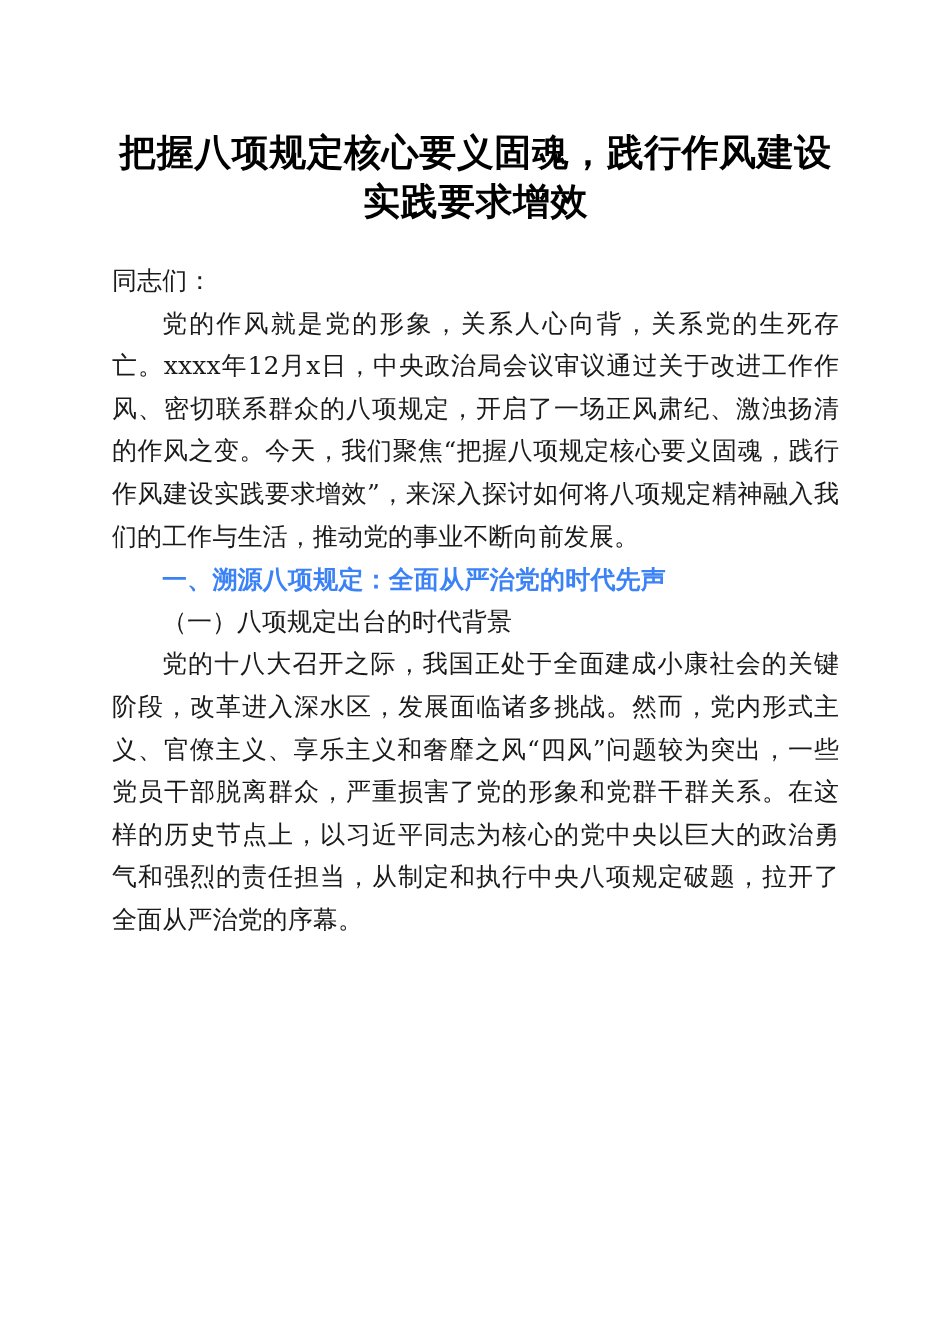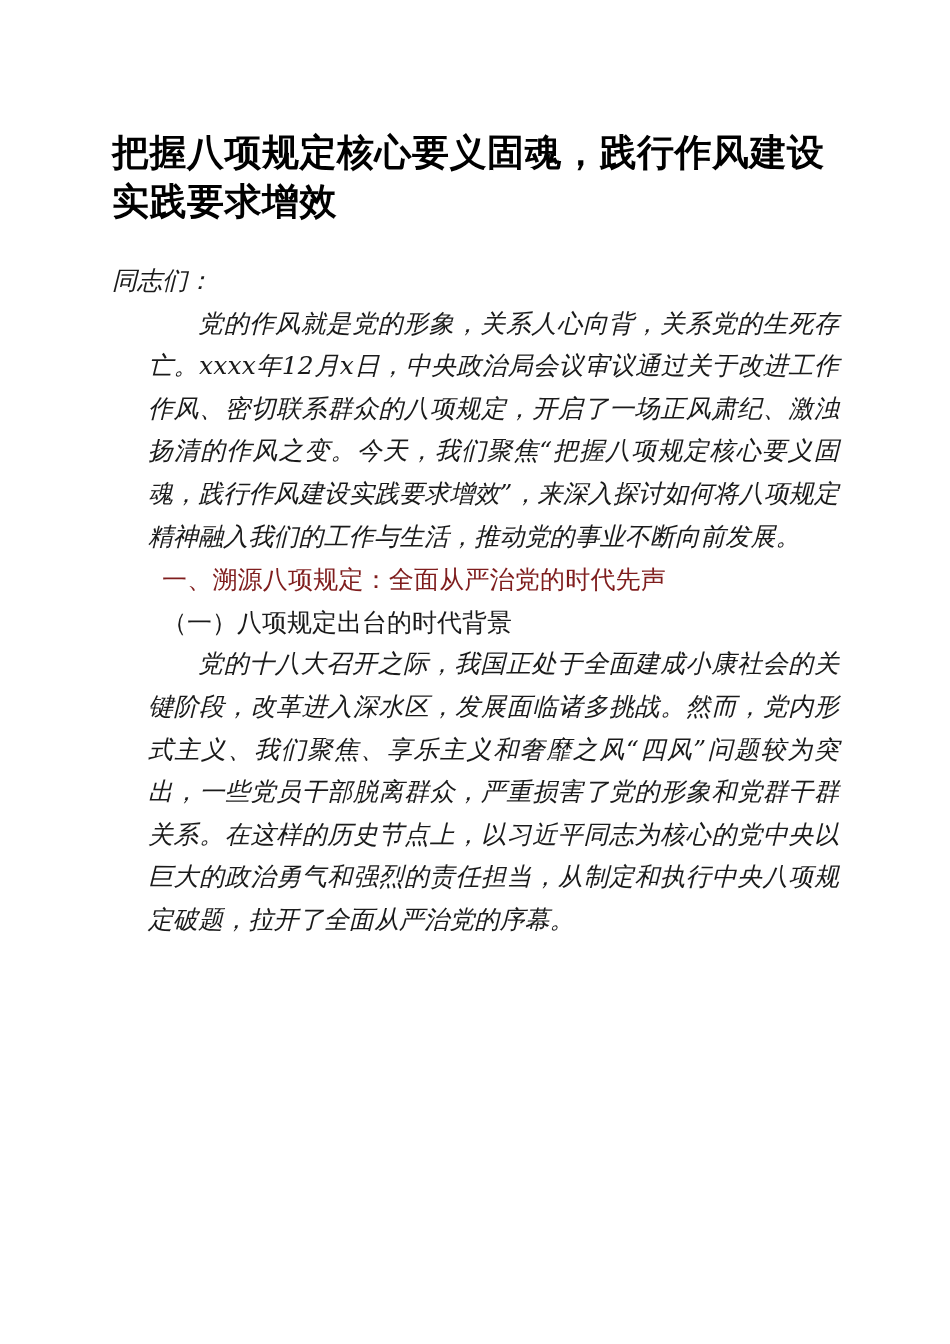--- a/index.html
+++ b/index.html
@@ -32,69 +32,67 @@
   }
 
   
   .doc-title {
     margin: 0;
     padding-top: 128px;
     font-family: "Liberation Serif", "DejaVu Serif", serif;
     font-weight: 700;
     font-size: 37px;
     line-height: 49px;
-    text-align: left;
+    text-align: center;
     letter-spacing: 0.5px;
     color: #000000;
     white-space: pre-line;
   }
 
   
   .body-block {
     margin-top: 34px;
   }
 
   p.para {
     margin: 0;
     font-family: "DejaVu Serif", "Liberation Serif", serif;
     font-size: 25px;
     line-height: 42.6px;
     text-align: justify;
     text-align-last: left;
     text-justify: inter-character;
     color: #1a1a1a;
     letter-spacing: 0.1px;
-    font-style: italic;
   }
 
   p.para.indent {
     text-indent: 50px;
-    margin-left: 36px;
   }
 
   p.para.no-indent {
     text-indent: 0;
   }
 
   
   p.heading-1 {
     margin: 0;
     font-family: "Liberation Sans", "DejaVu Sans", sans-serif;
-    font-weight: 400;
+    font-weight: 700;
     font-size: 25px;
     line-height: 42.6px;
     text-indent: 50px;
-    color: #7f1d1d;
+    color: #3b82f6;
     letter-spacing: 0.2px;
   }
 
   
   p.heading-2 {
     margin: 0;
-    font-family: Liberation Sans, sans-serif;
+    font-family: Liberation Serif, serif;
     font-size: 25px;
     line-height: 42.6px;
     text-indent: 50px;
     color: #1a1a1a;
   }
 </style>
 </head>
 <body>
 
 <div class="page">
@@ -105,19 +103,19 @@
     <div class="body-block">
 
       <p class="para no-indent">同志们：</p>
 
       <p class="para indent">党的作风就是党的形象，关系人心向背，关系党的生死存亡。xxxx年12月x日，中央政治局会议审议通过关于改进工作作风、密切联系群众的八项规定，开启了一场正风肃纪、激浊扬清的作风之变。今天，我们聚焦“把握八项规定核心要义固魂，践行作风建设实践要求增效”，来深入探讨如何将八项规定精神融入我们的工作与生活，推动党的事业不断向前发展。</p>
 
       <p class="heading-1">一、溯源八项规定：全面从严治党的时代先声</p>
 
       <p class="heading-2">（一）八项规定出台的时代背景</p>
 
-      <p class="para indent">党的十八大召开之际，我国正处于全面建成小康社会的关键阶段，改革进入深水区，发展面临诸多挑战。然而，党内形式主义、我们聚焦、享乐主义和奢靡之风“四风”问题较为突出，一些党员干部脱离群众，严重损害了党的形象和党群干群关系。在这样的历史节点上，以习近平同志为核心的党中央以巨大的政治勇气和强烈的责任担当，从制定和执行中央八项规定破题，拉开了全面从严治党的序幕。</p>
+      <p class="para indent">党的十八大召开之际，我国正处于全面建成小康社会的关键阶段，改革进入深水区，发展面临诸多挑战。然而，党内形式主义、官僚主义、享乐主义和奢靡之风“四风”问题较为突出，一些党员干部脱离群众，严重损害了党的形象和党群干群关系。在这样的历史节点上，以习近平同志为核心的党中央以巨大的政治勇气和强烈的责任担当，从制定和执行中央八项规定破题，拉开了全面从严治党的序幕。</p>
 
 
 
     </div>
   </div>
 </div>
 
 </body></html>

